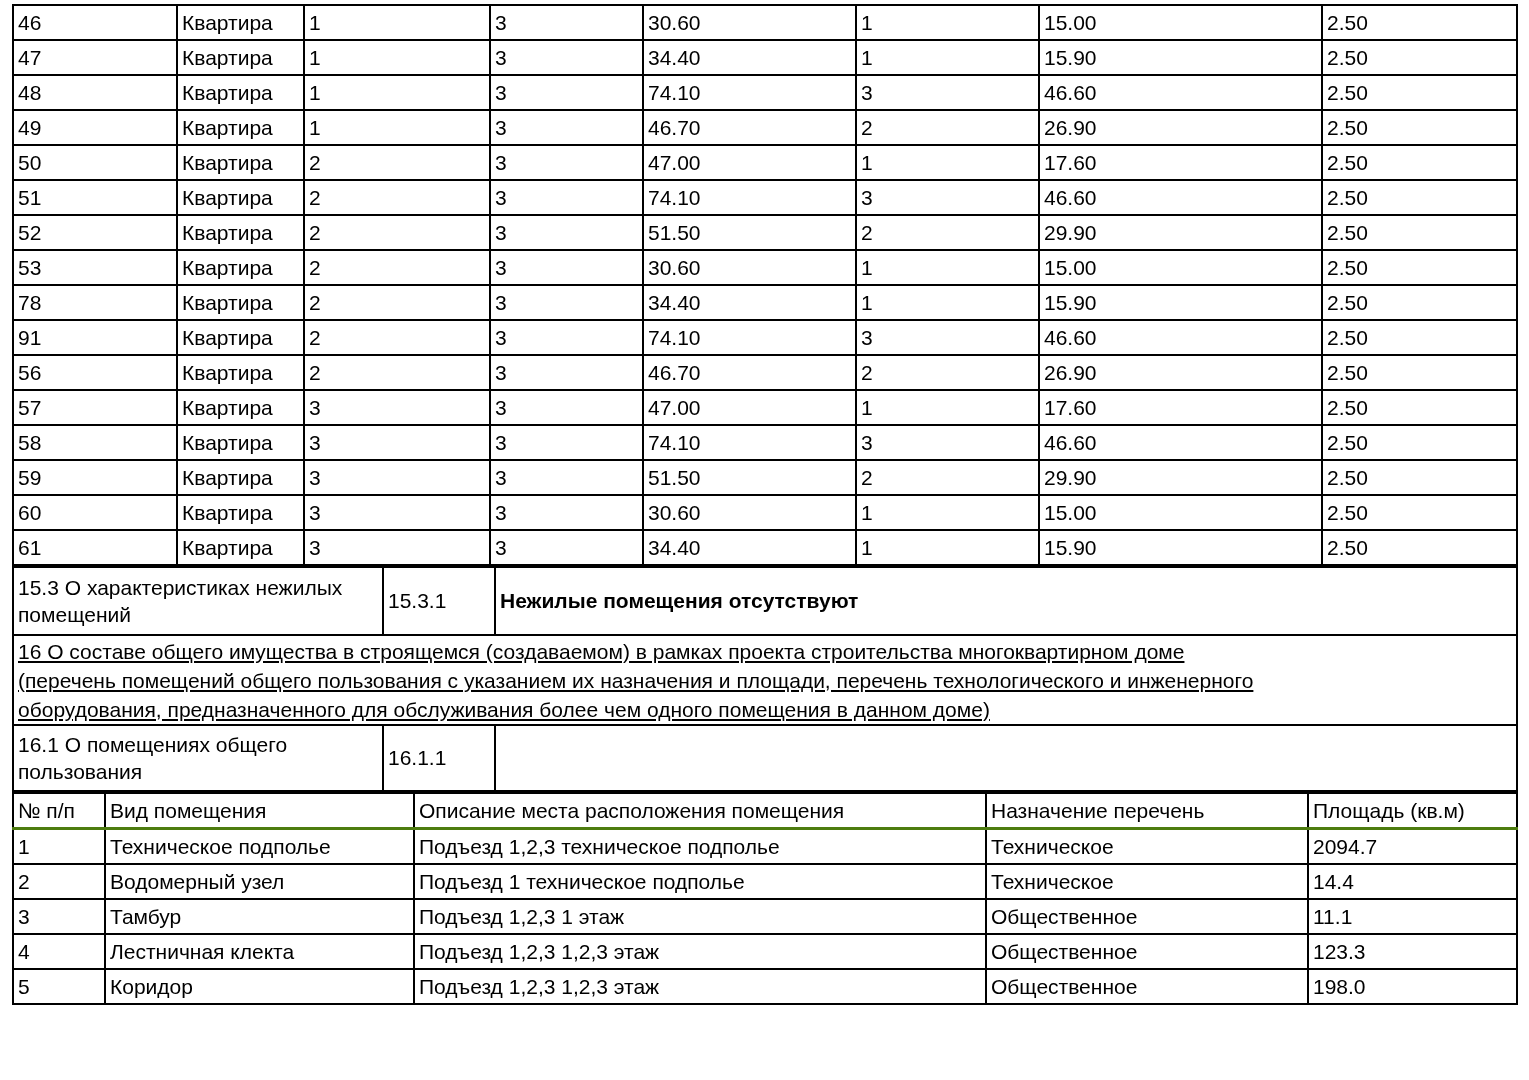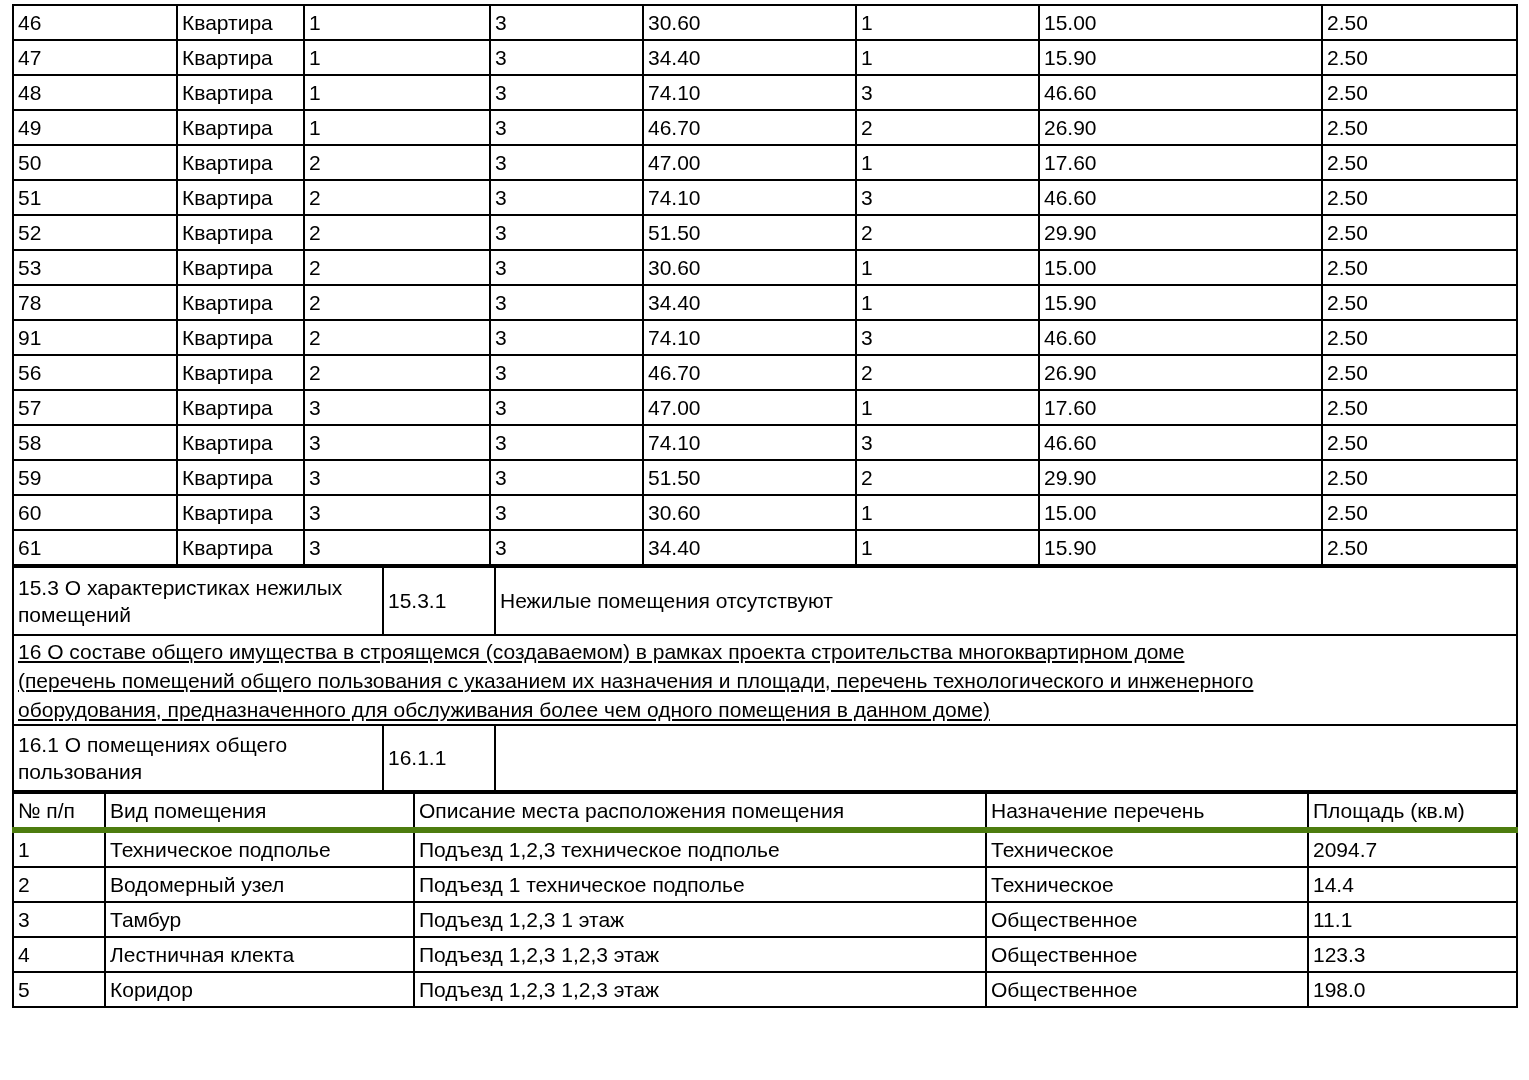--- a/index.html
+++ b/index.html
@@ -51,25 +51,25 @@
     overflow: hidden;
     padding-right: 8px;
   }
   .text16 {
     line-height: 29px;
     max-height: 87px;
     max-width: 1260px;
     overflow: hidden;
     text-decoration: underline;
   }
-  .bold-val { font-weight: normal; }
+  .bold-val { font-weight: bold; }
   
   .common th {
     height: 33px;
-    border-bottom: 6px solid #4d7c0f;
+    border-bottom: 3px solid #4d7c0f;
     white-space: nowrap;
     overflow: hidden;
   }
   .common td {
     height: 33px;
     white-space: nowrap;
     overflow: hidden;
   }
 </style>
 </head>

